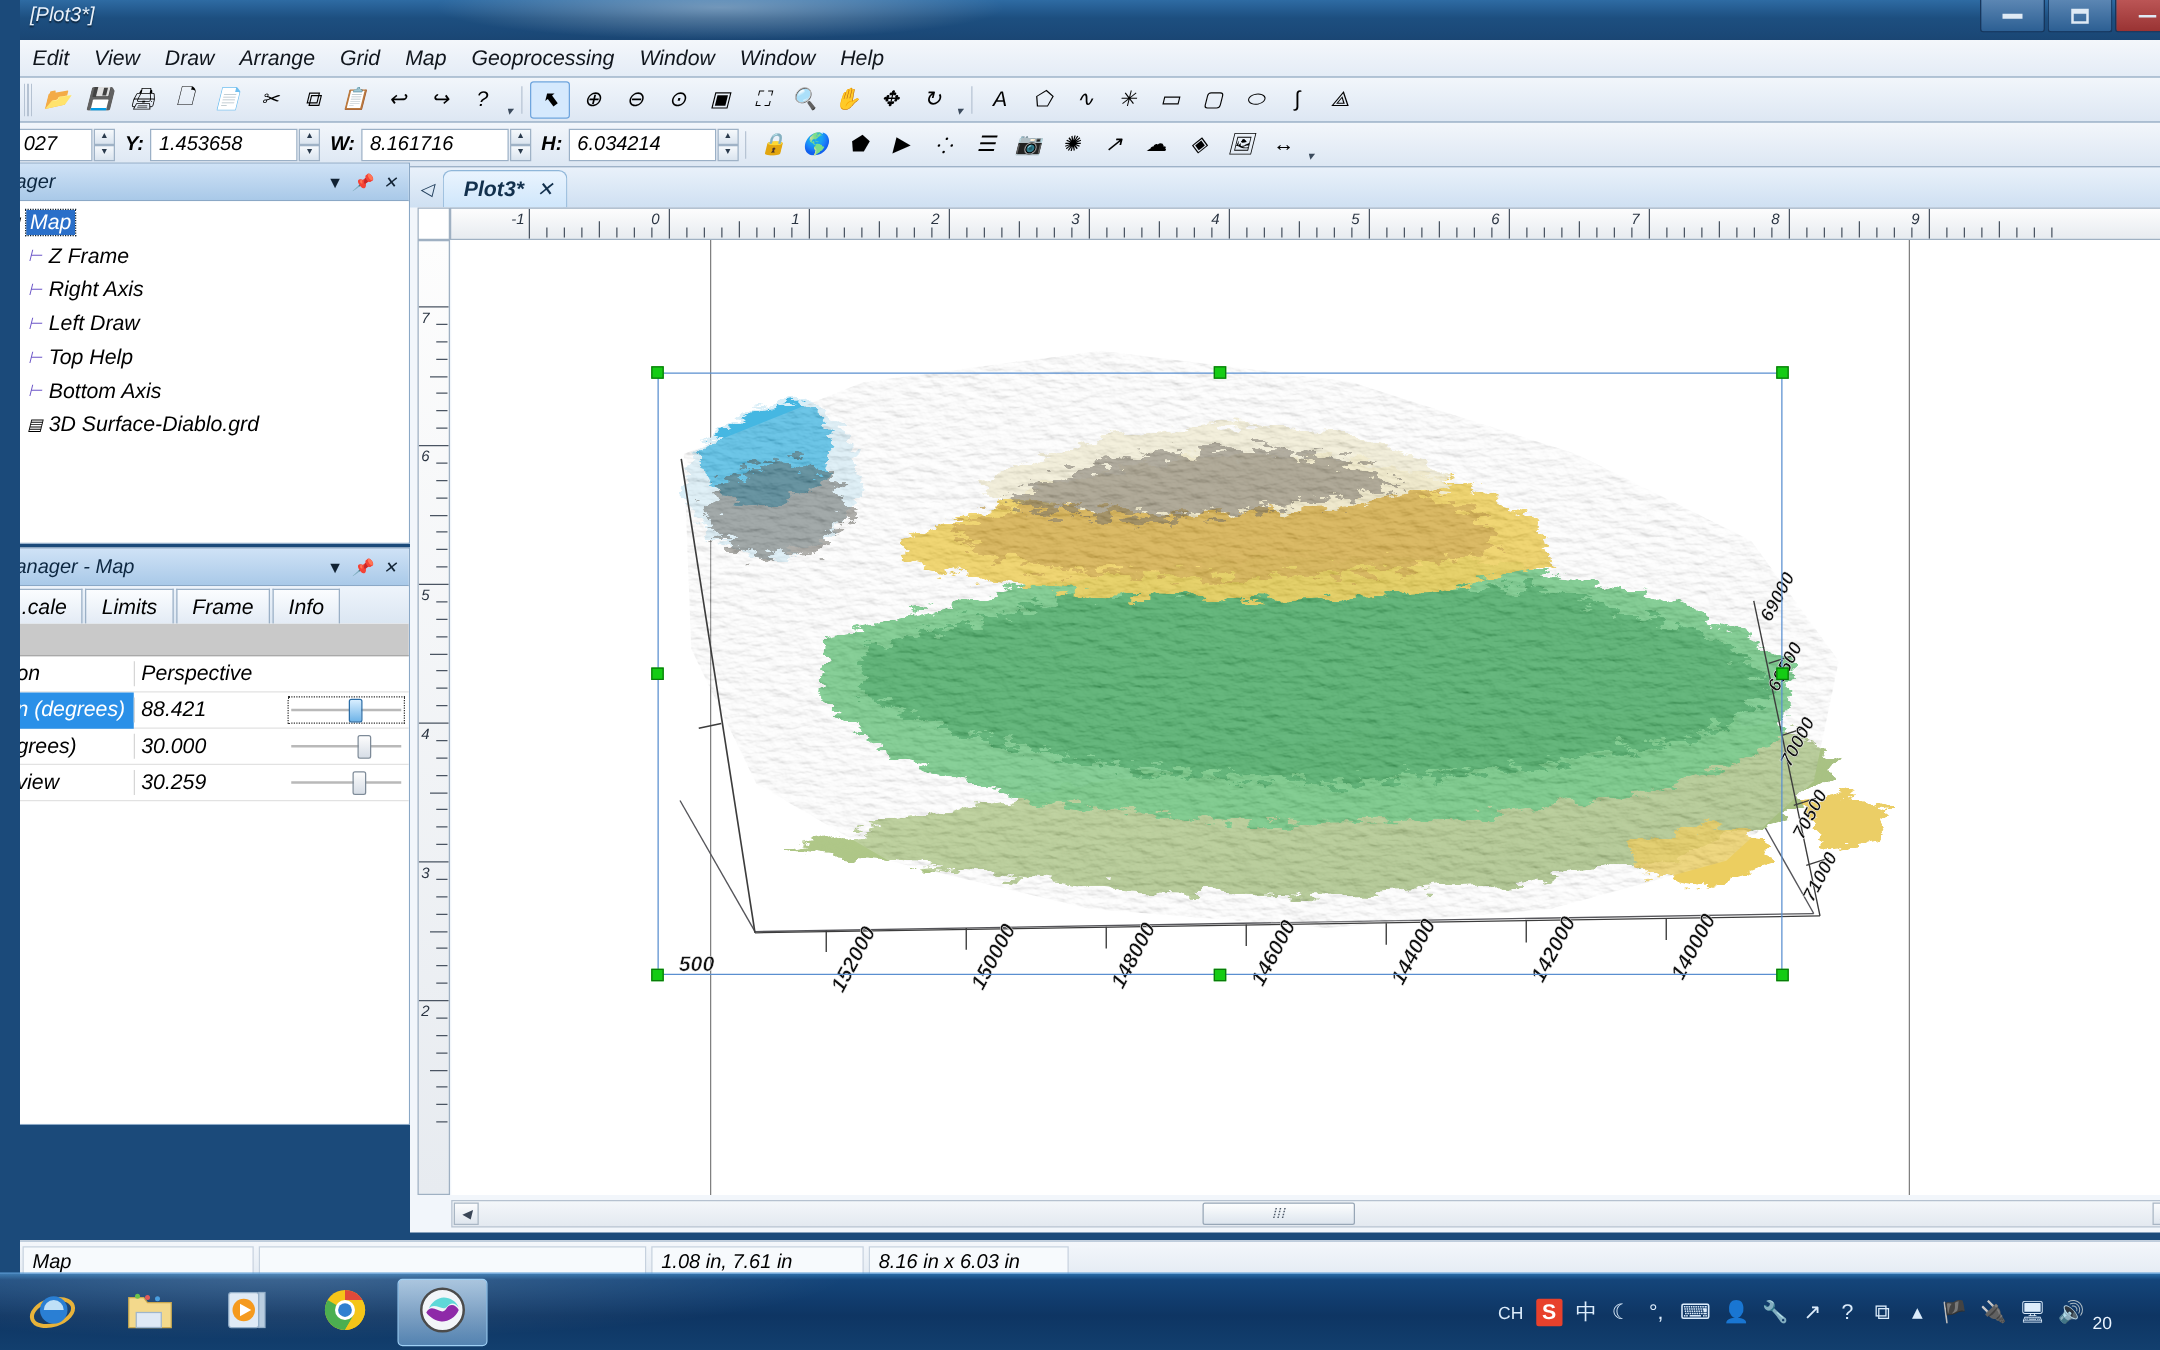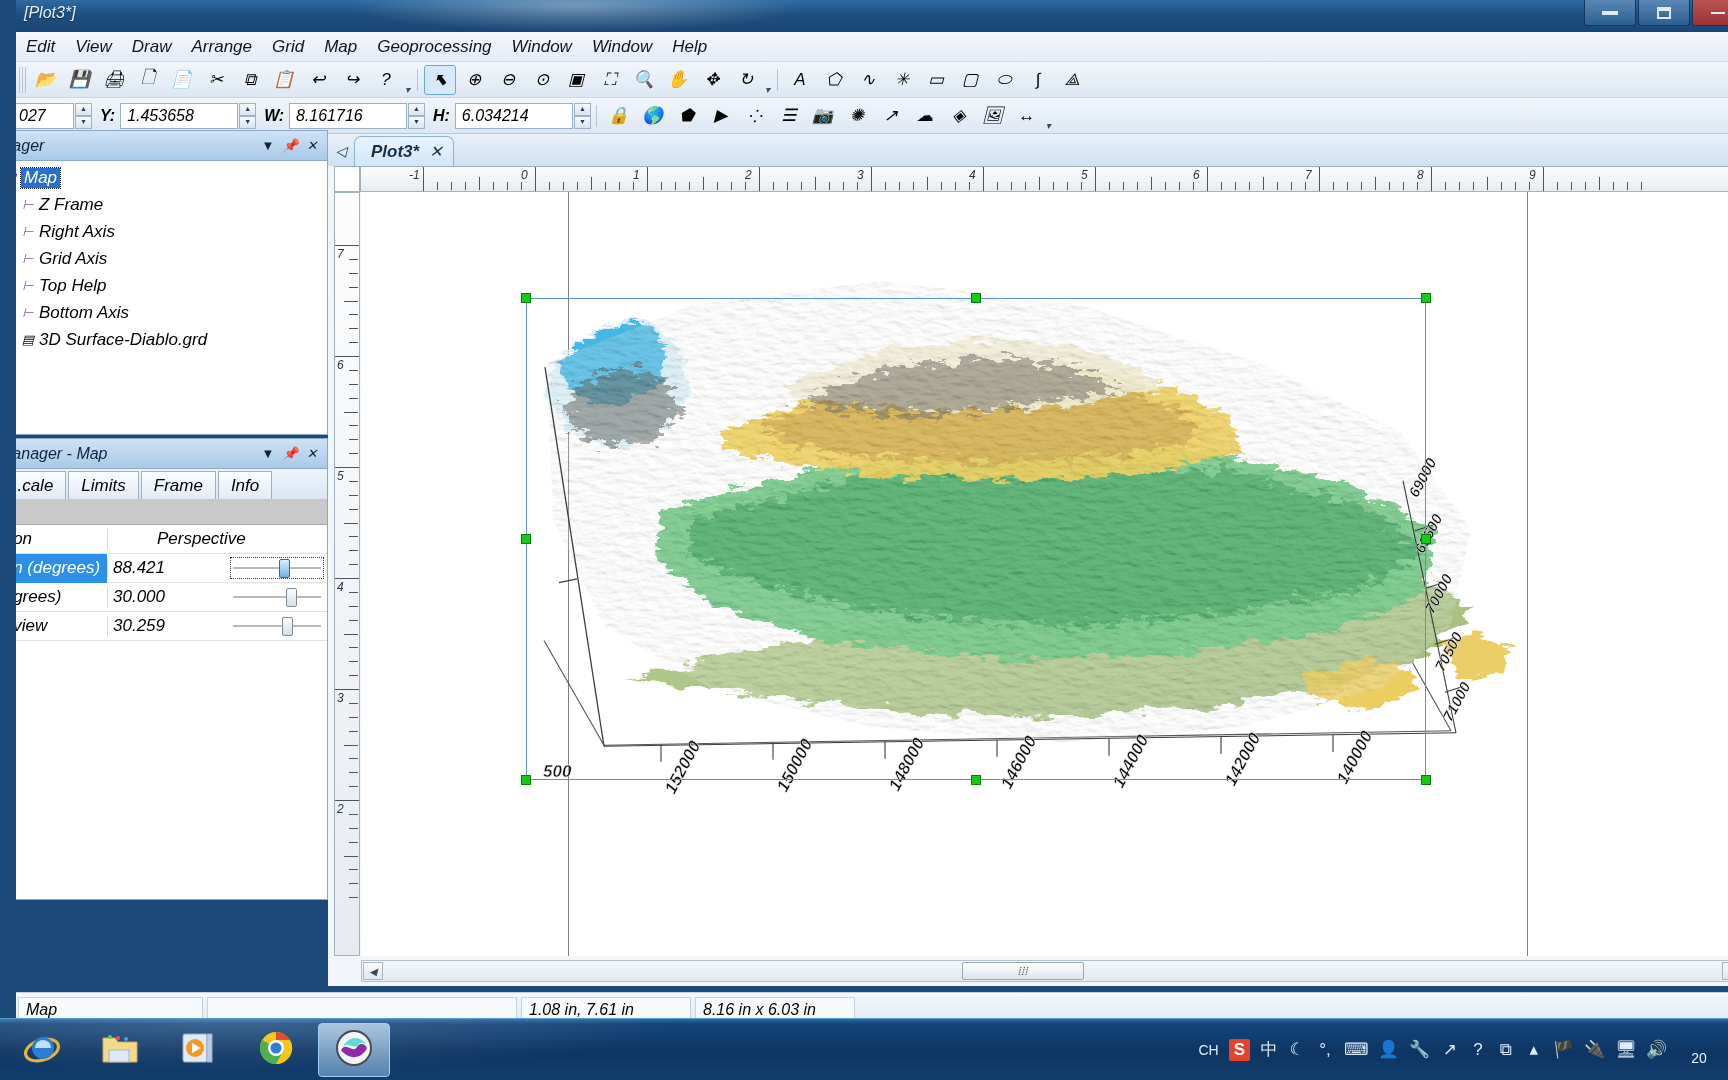--- a/index.html
+++ b/index.html
@@ -174,21 +174,21 @@
   
   .taskbar { position:absolute; left:0; bottom:0; width:1728px; height:62px;
     background:linear-gradient(180deg,#2a6da8 0%, #14457a 8%, #0e3563 55%, #123f6e 100%);
     border-top:1px solid #5b9bd5; display:flex; align-items:center; }
   .taskbar .sheen { position:absolute; left:0; top:0; width:760px; height:62px;
     background:radial-gradient(ellipse at 30% 0%, rgba(255,255,255,.18), rgba(255,255,255,0) 60%); }
   .tbtn { width:72px; height:54px; margin-left:6px; display:flex; align-items:center; justify-content:center; position:relative;}
   .tbtn.active { background:linear-gradient(180deg,rgba(210,232,250,.75),rgba(140,190,235,.55));
      border:1px solid #9fd0f5; border-radius:4px; }
   .tray { margin-left:auto; display:flex; align-items:center; gap:10px; padding-right:6px; color:#dcecfb; font-size:17px; }
-  .clock { width:54px; text-align:center; color:#eaf4ff; font-size:14px; line-height:17px; padding-right:4px;}
+  .clock { width:54px; color:#eaf4ff; font-size:14px; line-height:17px; padding-right:4px;}
 </style>
 </head>
 <body>
 
 <div class="app">
 
   <div class="titlebar">
     <div class="glow"></div>
     <div class="ttl">[Plot3*]</div>
     <div class="wbtns">
@@ -320,21 +320,21 @@
         <div class="row" style="padding-left: 22px;">
           <span class="ic ax">⊢</span>
           <span class="lbl">Z Frame</span>
         </div>
         <div class="row" style="padding-left: 22px;">
           <span class="ic ax">⊢</span>
           <span class="lbl">Right Axis</span>
         </div>
         <div class="row" style="padding-left: 22px;">
           <span class="ic ax">⊢</span>
-          <span class="lbl">Grid Axis</span>
+          <span class="lbl">Left Draw</span>
         </div>
         <div class="row" style="padding-left: 22px;">
           <span class="ic ax">⊢</span>
           <span class="lbl">Top Help</span>
         </div>
         <div class="row" style="padding-left: 22px;">
           <span class="ic ax">⊢</span>
           <span class="lbl">Bottom Axis</span>
         </div>
         <div class="row" style="padding-left: 22px;">
@@ -357,21 +357,21 @@
         <div class="pmtab">Limits</div>
         <div class="pmtab">Frame</div>
         <div class="pmtab">Info</div>
       </div>
     <div class="pmbody">
       <div class="pmgroup"></div>
       <div id="pmrows">
           <div class="prow">
             <div class="pkey">...on</div>
             <div class="pval" style="display: flex; align-items: center;">
-              <span style="flex: 1 1 0%; margin-left: 44px;">Perspective</span>
+              <span style="flex: 1 1 0%;">Perspective</span>
             </div>
           </div>
           <div class="prow sel">
             <div class="pkey">...n (degrees)</div>
             <div class="pval" style="display: flex; align-items: center;">
               <span style="flex: 1 1 0%;">88.421</span>
               <div class="slider focus">
                 <div class="trk"></div>
                 <div class="thb" style="left: 52%;"></div>
               </div>

